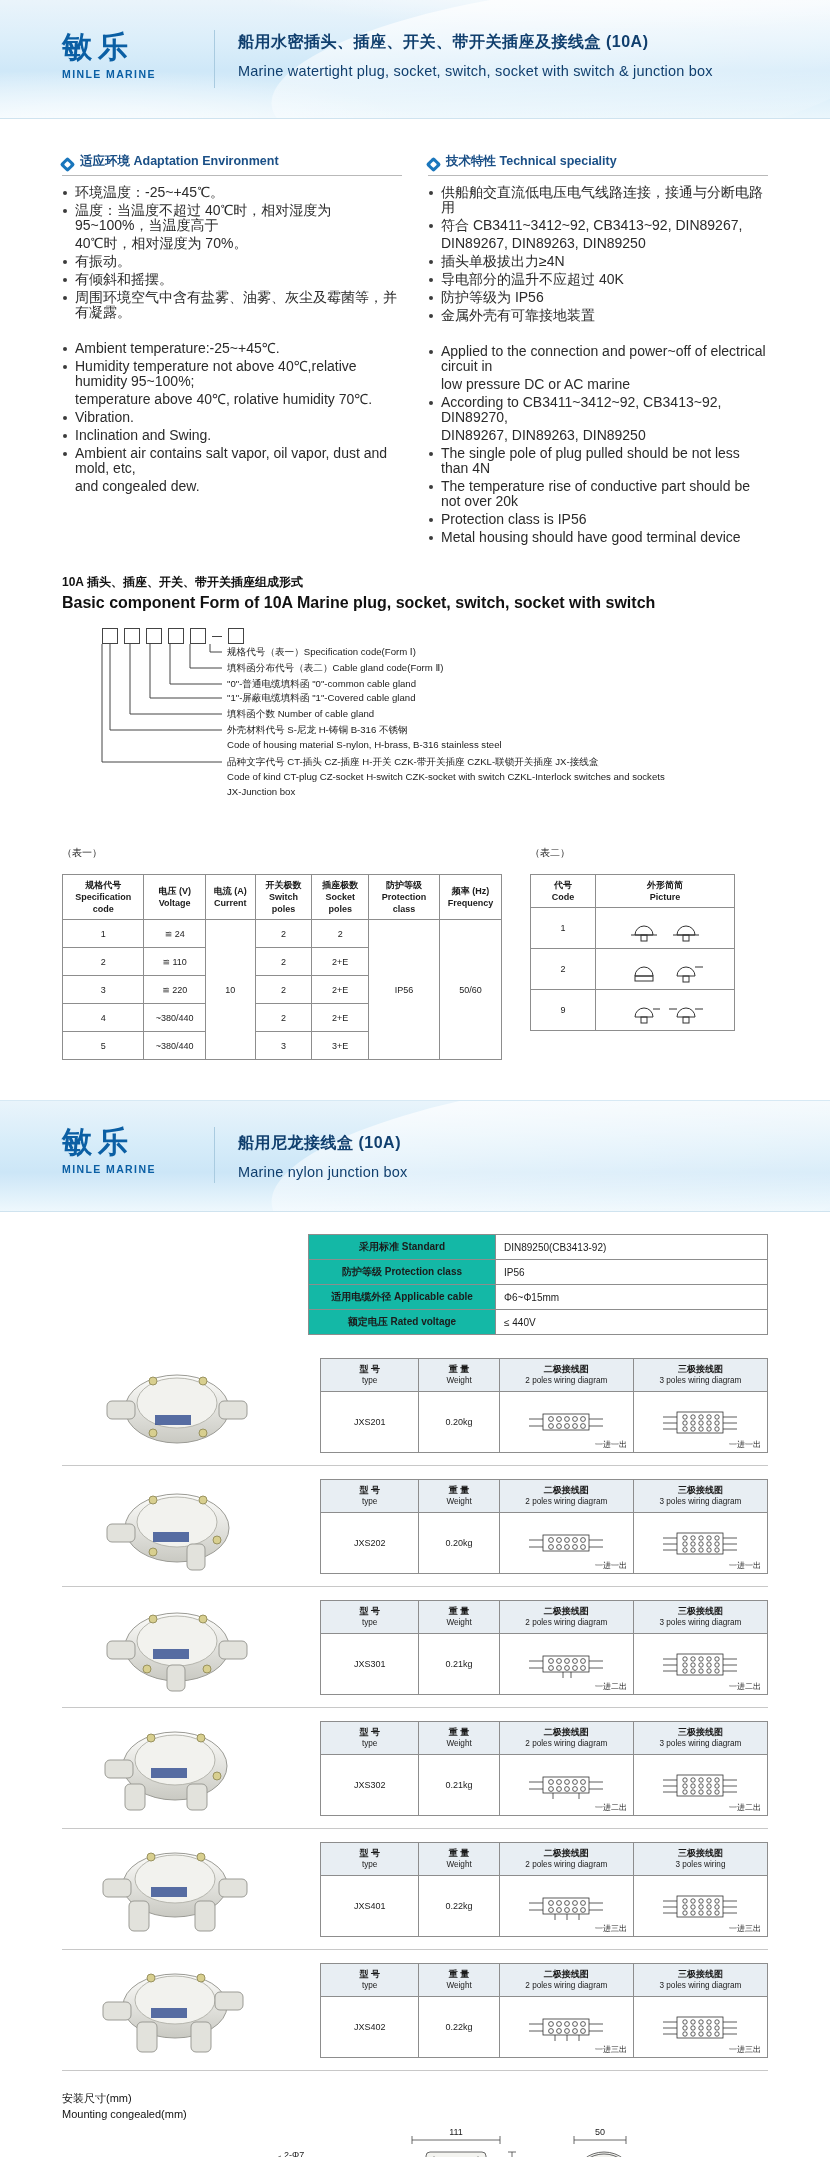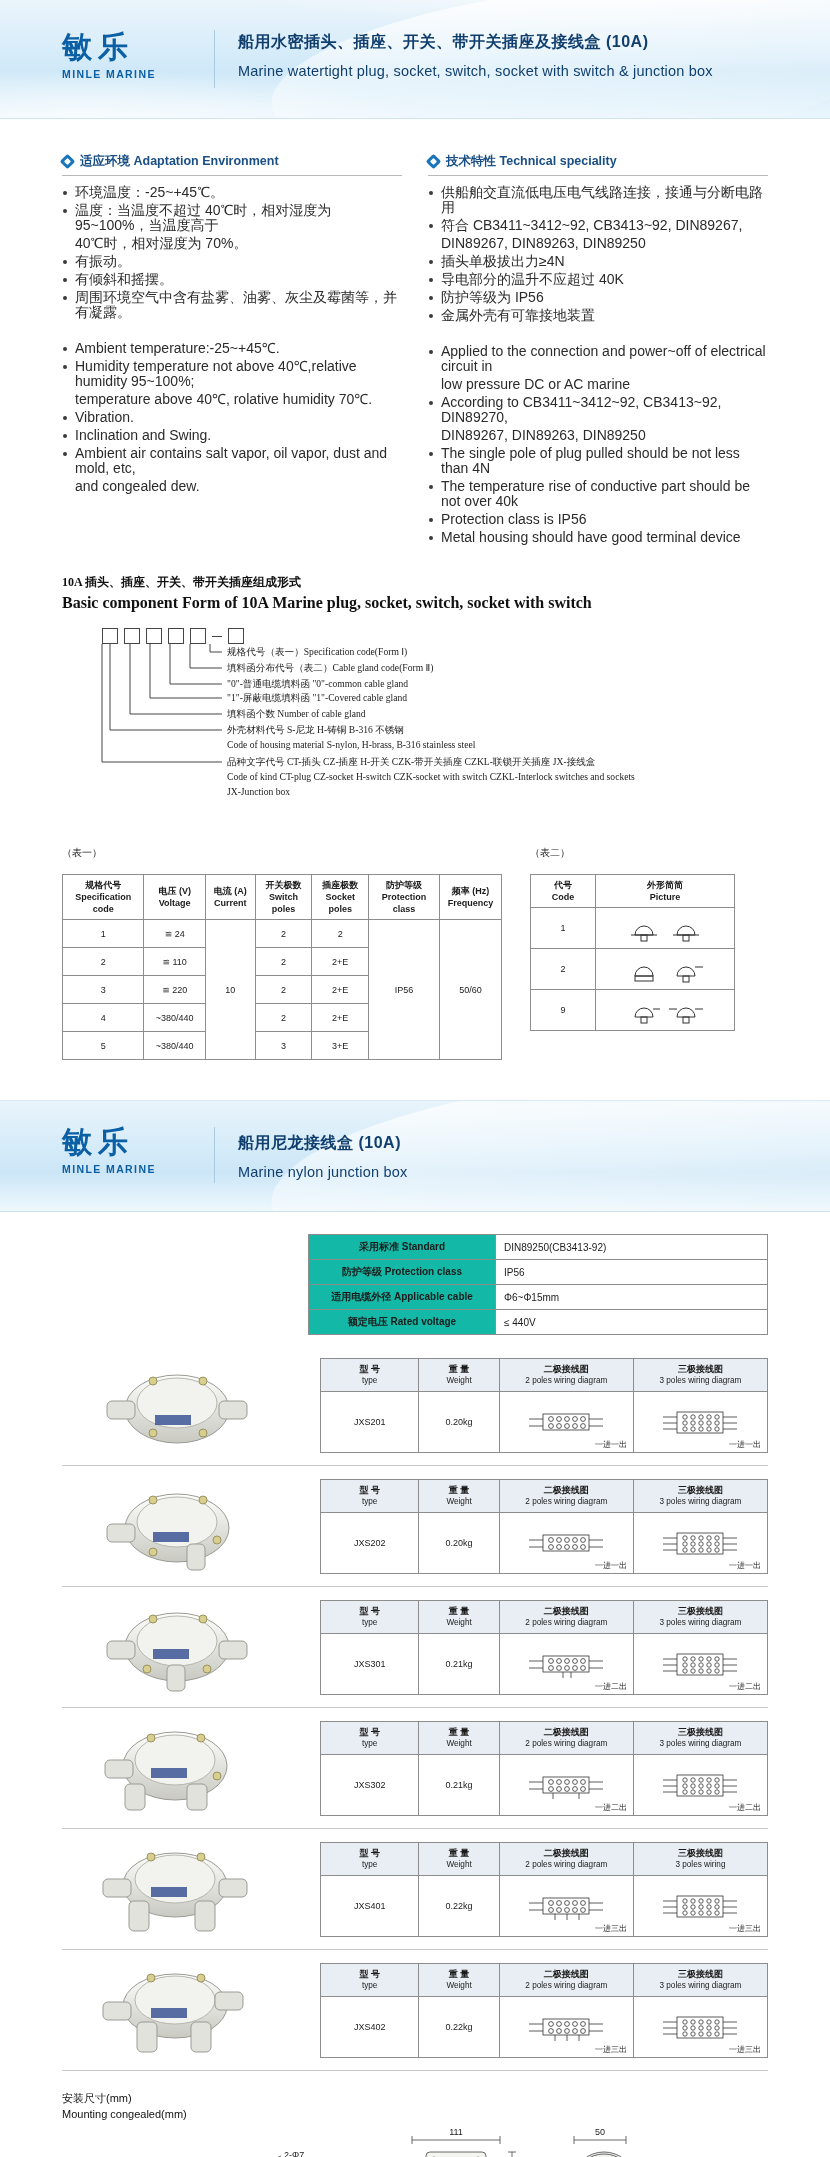--- a/index.html
+++ b/index.html
@@ -43,21 +43,21 @@
   .hdr-divider{
     position:absolute;left:214px;top:30px;width:1px;height:58px;background:#a9cbe0;
   }
   .hdr-titles{position:absolute;left:238px;top:32px;}
   .hdr-cn{font-size:16px;font-weight:bold;color:#103f6e;letter-spacing:.5px;}
   .hdr-en{font-size:14.5px;color:#103f6e;margin-top:10px;letter-spacing:.2px;}
 
   
   .cols{display:flex;padding:34px 62px 0 62px;gap:26px;}
   .col{flex:1;}
-  .sec-head{display:flex;align-items:center;gap:7px;border-bottom:1px solid #b9b9b9;padding-bottom:5px;}
+  .sec-head{display:flex;align-items:flex-end;gap:7px;border-bottom:1px solid #b9b9b9;padding-bottom:5px;}
   .sec-head .dia{
     width:11px;height:11px;flex:none;
     background:#1a76bc;
     transform:rotate(45deg);
     border-radius:2px;
     position:relative;
   }
   .sec-head .dia:after{
     content:"";position:absolute;left:3px;top:3px;width:5px;height:5px;background:#fff;border-radius:1px;
   }
@@ -67,21 +67,21 @@
     position:relative;padding-left:13px;margin-bottom:3px;
     font-size:14px;line-height:15px;color:#2b2b2b;
   }
   .bullets li:before{
     content:"";position:absolute;left:1px;top:6px;width:4px;height:4px;border-radius:50%;background:#3c3c3c;
   }
   .bullets li.cont:before{display:none;}
   .gap-sm{height:9px;}
 
   
-  .form-sec{padding:26px 62px 0 62px;font-family:Liberation Serif, serif;}
+  .form-sec{padding:26px 62px 0 62px;}
   .form-title-cn{font-size:12px;font-weight:bold;color:#111;}
   .form-title-en{font-size:16px;font-weight:bold;color:#111;margin-top:3px;}
 
   .tree{position:relative;margin-top:16px;height:196px;}
   .boxrow{position:absolute;left:40px;top:0;display:flex;align-items:center;gap:6px;}
   .sqbox{width:14px;height:14px;border:1px solid #444;}
   .dash{width:10px;height:1px;background:#444;}
   .tree-lines{position:absolute;left:0;top:0;width:560px;height:196px;}
   .tree-item{position:absolute;font-size:9.6px;color:#222;line-height:12px;white-space:nowrap;}
 
@@ -205,21 +205,21 @@
         <li>防护等级为 IP56</li>
         <li>金属外壳有可靠接地装置</li>
       </ul>
       <div class="gap-sm"></div>
       <ul class="bullets">
         <li>Applied to the connection and power~off of electrical circuit in</li>
         <li class="cont">low pressure DC or AC marine</li>
         <li>According to CB3411~3412~92, CB3413~92, DIN89270,</li>
         <li class="cont">DIN89267, DIN89263, DIN89250</li>
         <li>The single pole of plug pulled should be not less than 4N</li>
-        <li>The temperature rise of conductive part should be not over 40k</li>
+        <li>The temperature rise of conductive part should be not over 20k</li>
         <li>Protection class is IP56</li>
         <li>Metal housing should have good terminal device</li>
       </ul>
     </div>
   </div>
 
   <div class="form-sec">
     <div class="form-title-cn">10A 插头、插座、开关、带开关插座组成形式</div>
     <div class="form-title-en">Basic component Form of 10A Marine plug, socket, switch, socket with switch</div>
 

